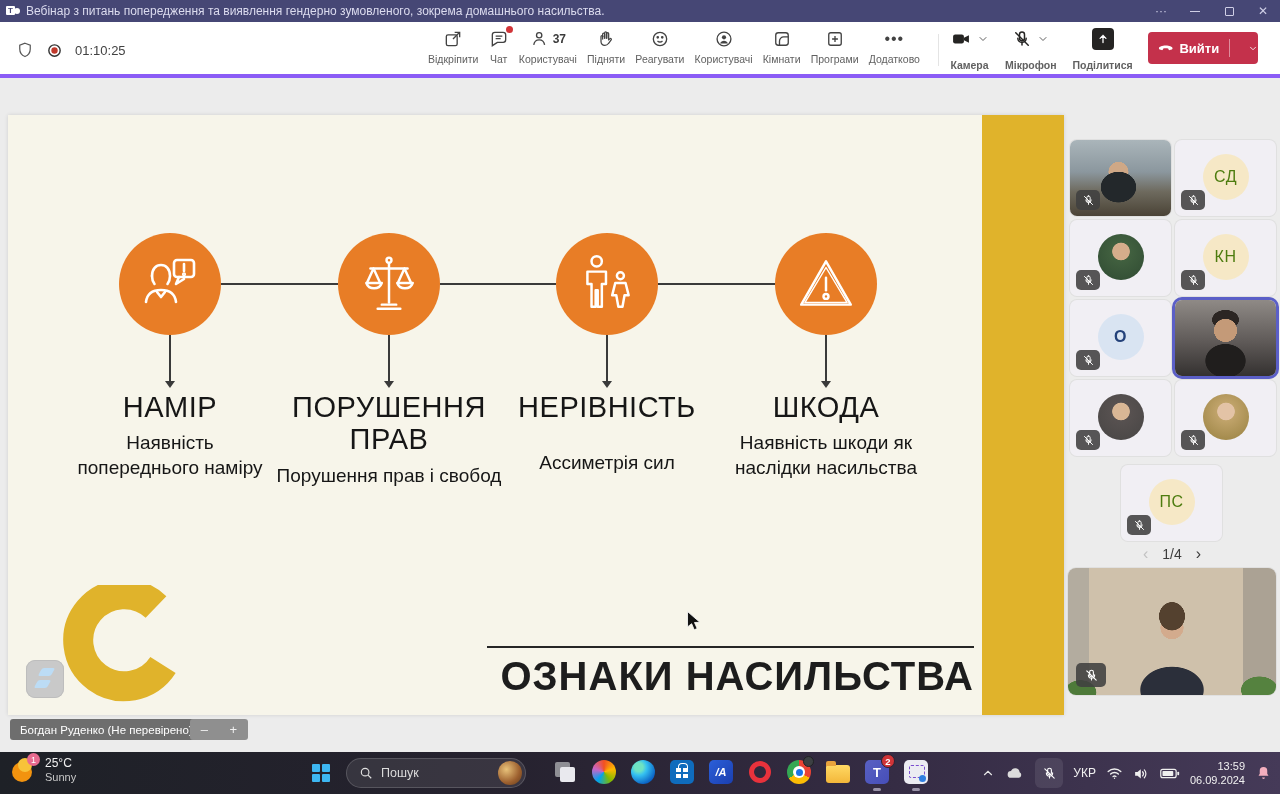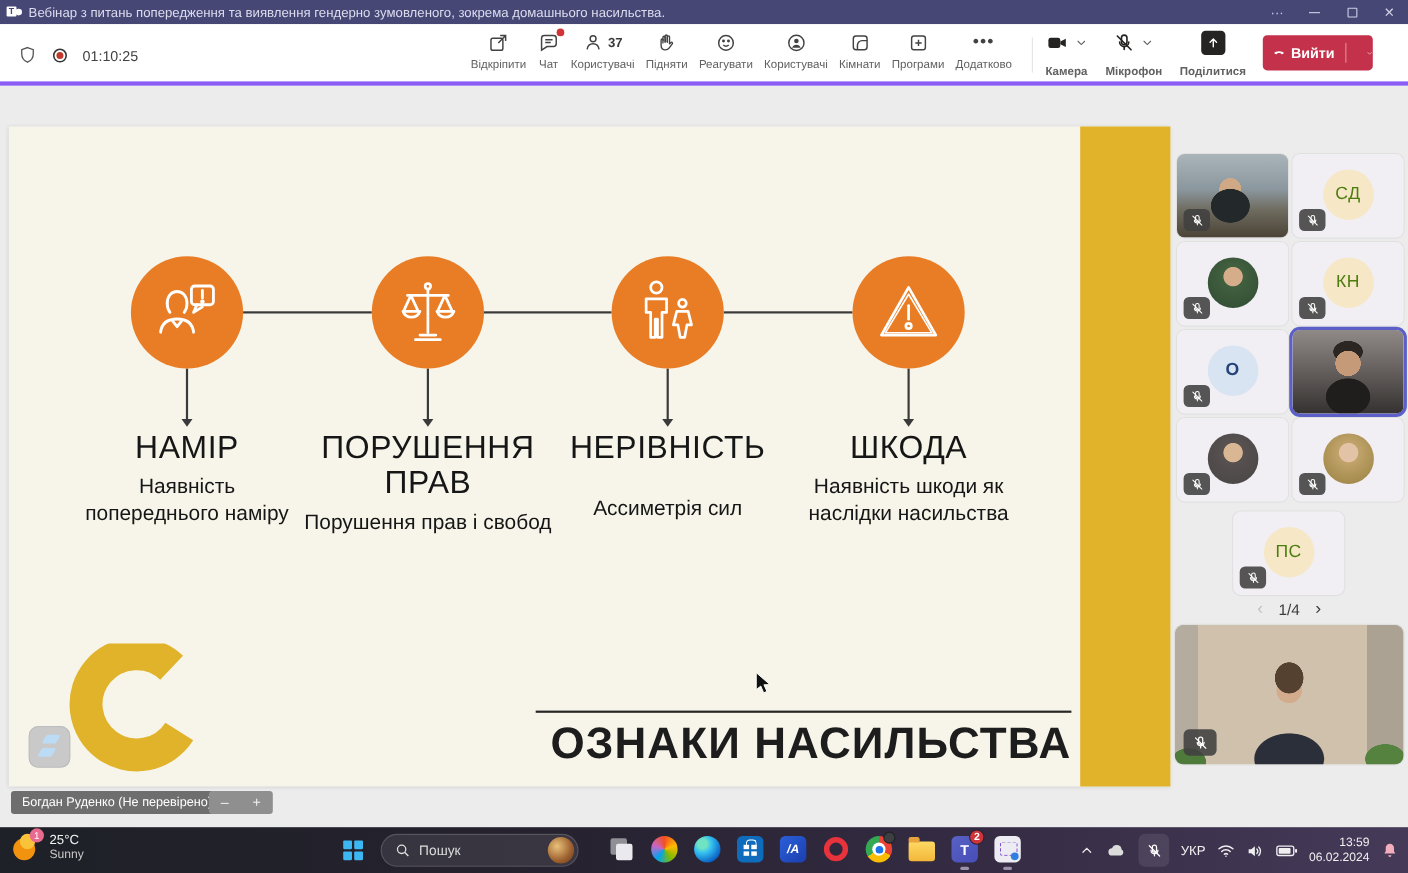--- a/index.html
+++ b/index.html
@@ -24,21 +24,21 @@
   .cbtn{display:flex;flex-direction:column;align-items:center;gap:2px;color:#616161;font-size:10.5px;cursor:pointer;position:relative;}
   .cbtn .ic{height:24px;display:flex;align-items:center;gap:3px;position:relative;}
   .badge-dot{position:absolute;top:-1px;right:-4px;width:7px;height:7px;border-radius:50%;background:#d13438;}
   .ucount{font-size:12px;font-weight:bold;color:#3b3b3b;}
   .dots-ic{font-size:16px;color:#424242;letter-spacing:1px;line-height:20px;}
   .toolbar-sep{position:absolute;left:938px;top:12px;width:1px;height:32px;background:#e4e4e4;}
   .av-group{position:absolute;left:950px;top:5px;display:flex;gap:16px;}
   .avbtn{display:flex;flex-direction:column;align-items:center;gap:8px;color:#616161;font-size:10.5px;cursor:pointer;font-weight:bold;}
   .avrow{display:flex;align-items:center;gap:5px;height:24px;}
   .share-sq{width:22px;height:22px;border-radius:4px;background:#252423;display:flex;align-items:center;justify-content:center;}
-  .leave{position:absolute;left:1148px;top:10px;width:100px;height:32px;background:#c4314b;border-radius:4px;display:flex;align-items:center;color:#fff;cursor:pointer;}
+  .leave{position:absolute;left:1148px;top:10px;width:110px;height:32px;background:#c4314b;border-radius:4px;display:flex;align-items:center;color:#fff;cursor:pointer;}
   .leave .lbl{font-weight:bold;font-size:13px;margin-left:6px;}
   .leave .div{width:1px;height:18px;background:rgba(255,255,255,.45);margin:0 8px 0 10px;}
   .leave svg{margin-left:10px;}
 
   
   .main{position:absolute;left:0;top:78px;width:1280px;height:674px;background:#ececec;}
   .slide{position:absolute;left:8px;top:37px;width:1056px;height:600px;background:#f7f5ea;box-shadow:0 0 4px rgba(0,0,0,.12);}
   .ybar{position:absolute;right:0;top:0;width:82px;height:600px;background:#e0b32b;}
   .ocircle{position:absolute;width:102px;height:102px;border-radius:50%;background:#e87d26;display:flex;align-items:center;justify-content:center;}
   .hline{position:absolute;top:168px;height:2px;background:#3a3a3a;}
@@ -580,21 +580,21 @@
           <path d="M3 8v5h3.4L11 17V4L6.4 8z" fill="#efefef"></path>
           <path d="M13.5 7.5a4.5 4.5 0 0 1 0 6M16 5a8 8 0 0 1 0 11" fill="none" stroke="#efefef" stroke-width="1.7" stroke-linecap="round"></path>
         </svg>
       <svg width="20" height="13" viewBox="0 0 26 14">
           <rect x="1" y="1.5" width="20" height="11" rx="2.5" fill="none" stroke="#efefef" stroke-width="1.6"></rect>
           <rect x="3.2" y="3.7" width="14" height="6.6" rx="1" fill="#efefef"></rect>
           <rect x="22.5" y="4.8" width="2.4" height="4.4" rx="1" fill="#efefef"></rect>
         </svg>
       <span class="clock">
         <span>13:59</span><br>
-        <span>06.02.2024</span>
+        <span>06.09.2024</span>
       </span>
       <svg width="17" height="18" viewBox="0 0 24 24">
           <path d="M12 3.5a5.3 5.3 0 0 1 5.3 5.3v4.4l1.7 2.8H5l1.7-2.8V8.8A5.3 5.3 0 0 1 12 3.5z" fill="#f3aebe"></path>
           <path d="M10 18.5a2 2 0 0 0 4 0z" fill="#f3aebe"></path>
         </svg>
     </div>
   </div>
 
 </div>
 

